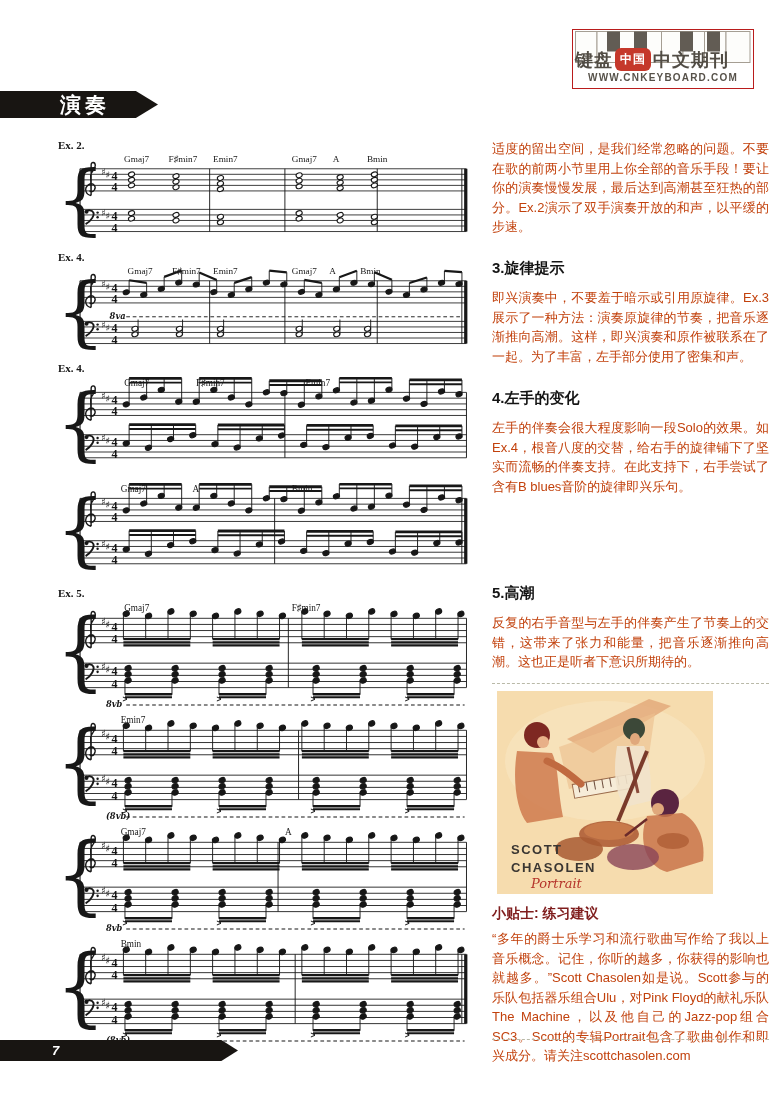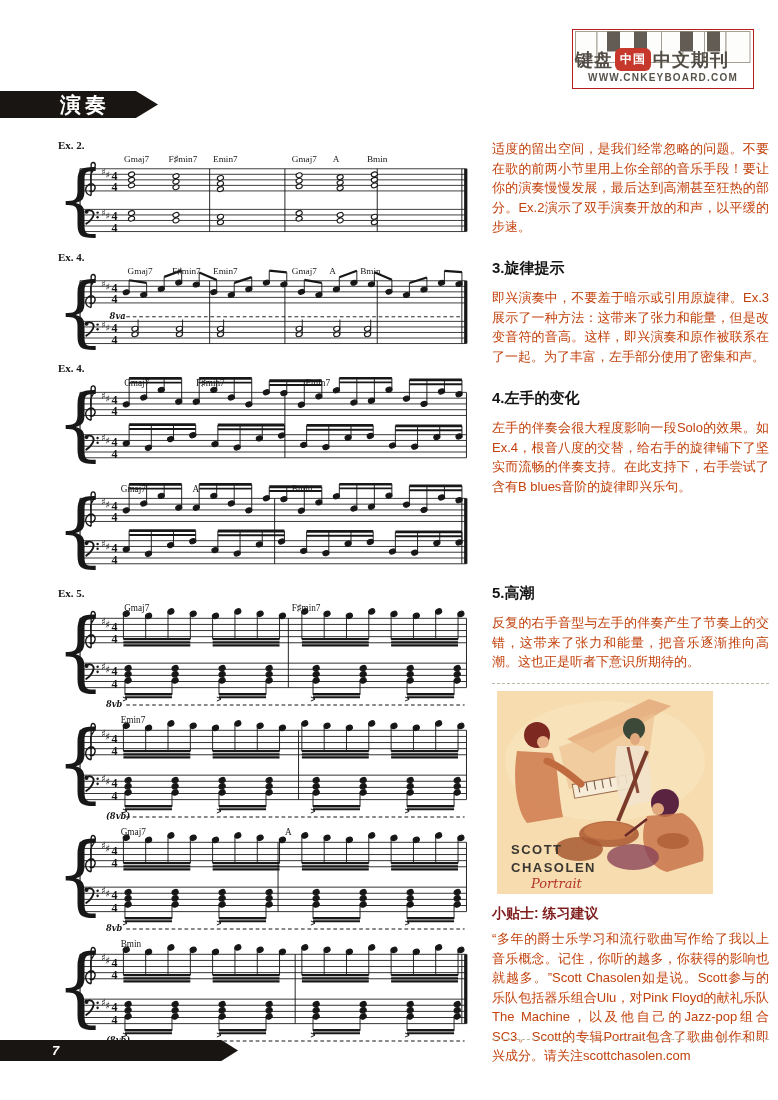--- a/index.html
+++ b/index.html
@@ -990,21 +990,21 @@
           <text x="42" y="103" font-size="9" font-family="DejaVu Serif, serif" fill="#171717" font-style="italic" font-weight="bold">(8vb)</text>
         </svg>
       </div>
     </div>
 
   <div class="sec" style="top:139px">
     <p>适度的留出空间，是我们经常忽略的问题。不要在歌的前两小节里用上你全部的音乐手段！要让你的演奏慢慢发展，最后达到高潮甚至狂热的部分。Ex.2演示了双手演奏开放的和声，以平缓的步速。</p>
   </div>
   <div class="sec" style="top:259px">
     <h2>3.旋律提示</h2>
-    <p>即兴演奏中，不要羞于暗示或引用原旋律。Ex.3 展示了一种方法：这带来了张力和能量，但是改变音符的音高。这样，即兴演奏和原作被联系在了一起。为了丰富，左手部分使用了密集和声。</p>
+    <p>即兴演奏中，不要羞于暗示或引用原旋律。Ex.3 展示了一种方法：演奏原旋律的节奏，把音乐逐渐推向高潮。这样，即兴演奏和原作被联系在了一起。为了丰富，左手部分使用了密集和声。</p>
   </div>
   <div class="sec" style="top:389px">
     <h2>4.左手的变化</h2>
     <p>左手的伴奏会很大程度影响一段Solo的效果。如Ex.4，根音八度的交替，给右手的旋律铺下了坚实而流畅的伴奏支持。在此支持下，右手尝试了含有B blues音阶的旋律即兴乐句。</p>
   </div>
   <div class="sec" style="top:584px">
     <h2>5.高潮</h2>
     <p>反复的右手音型与左手的伴奏产生了节奏上的交错，这带来了张力和能量，把音乐逐渐推向高潮。这也正是听者下意识所期待的。</p>
   </div>
 

